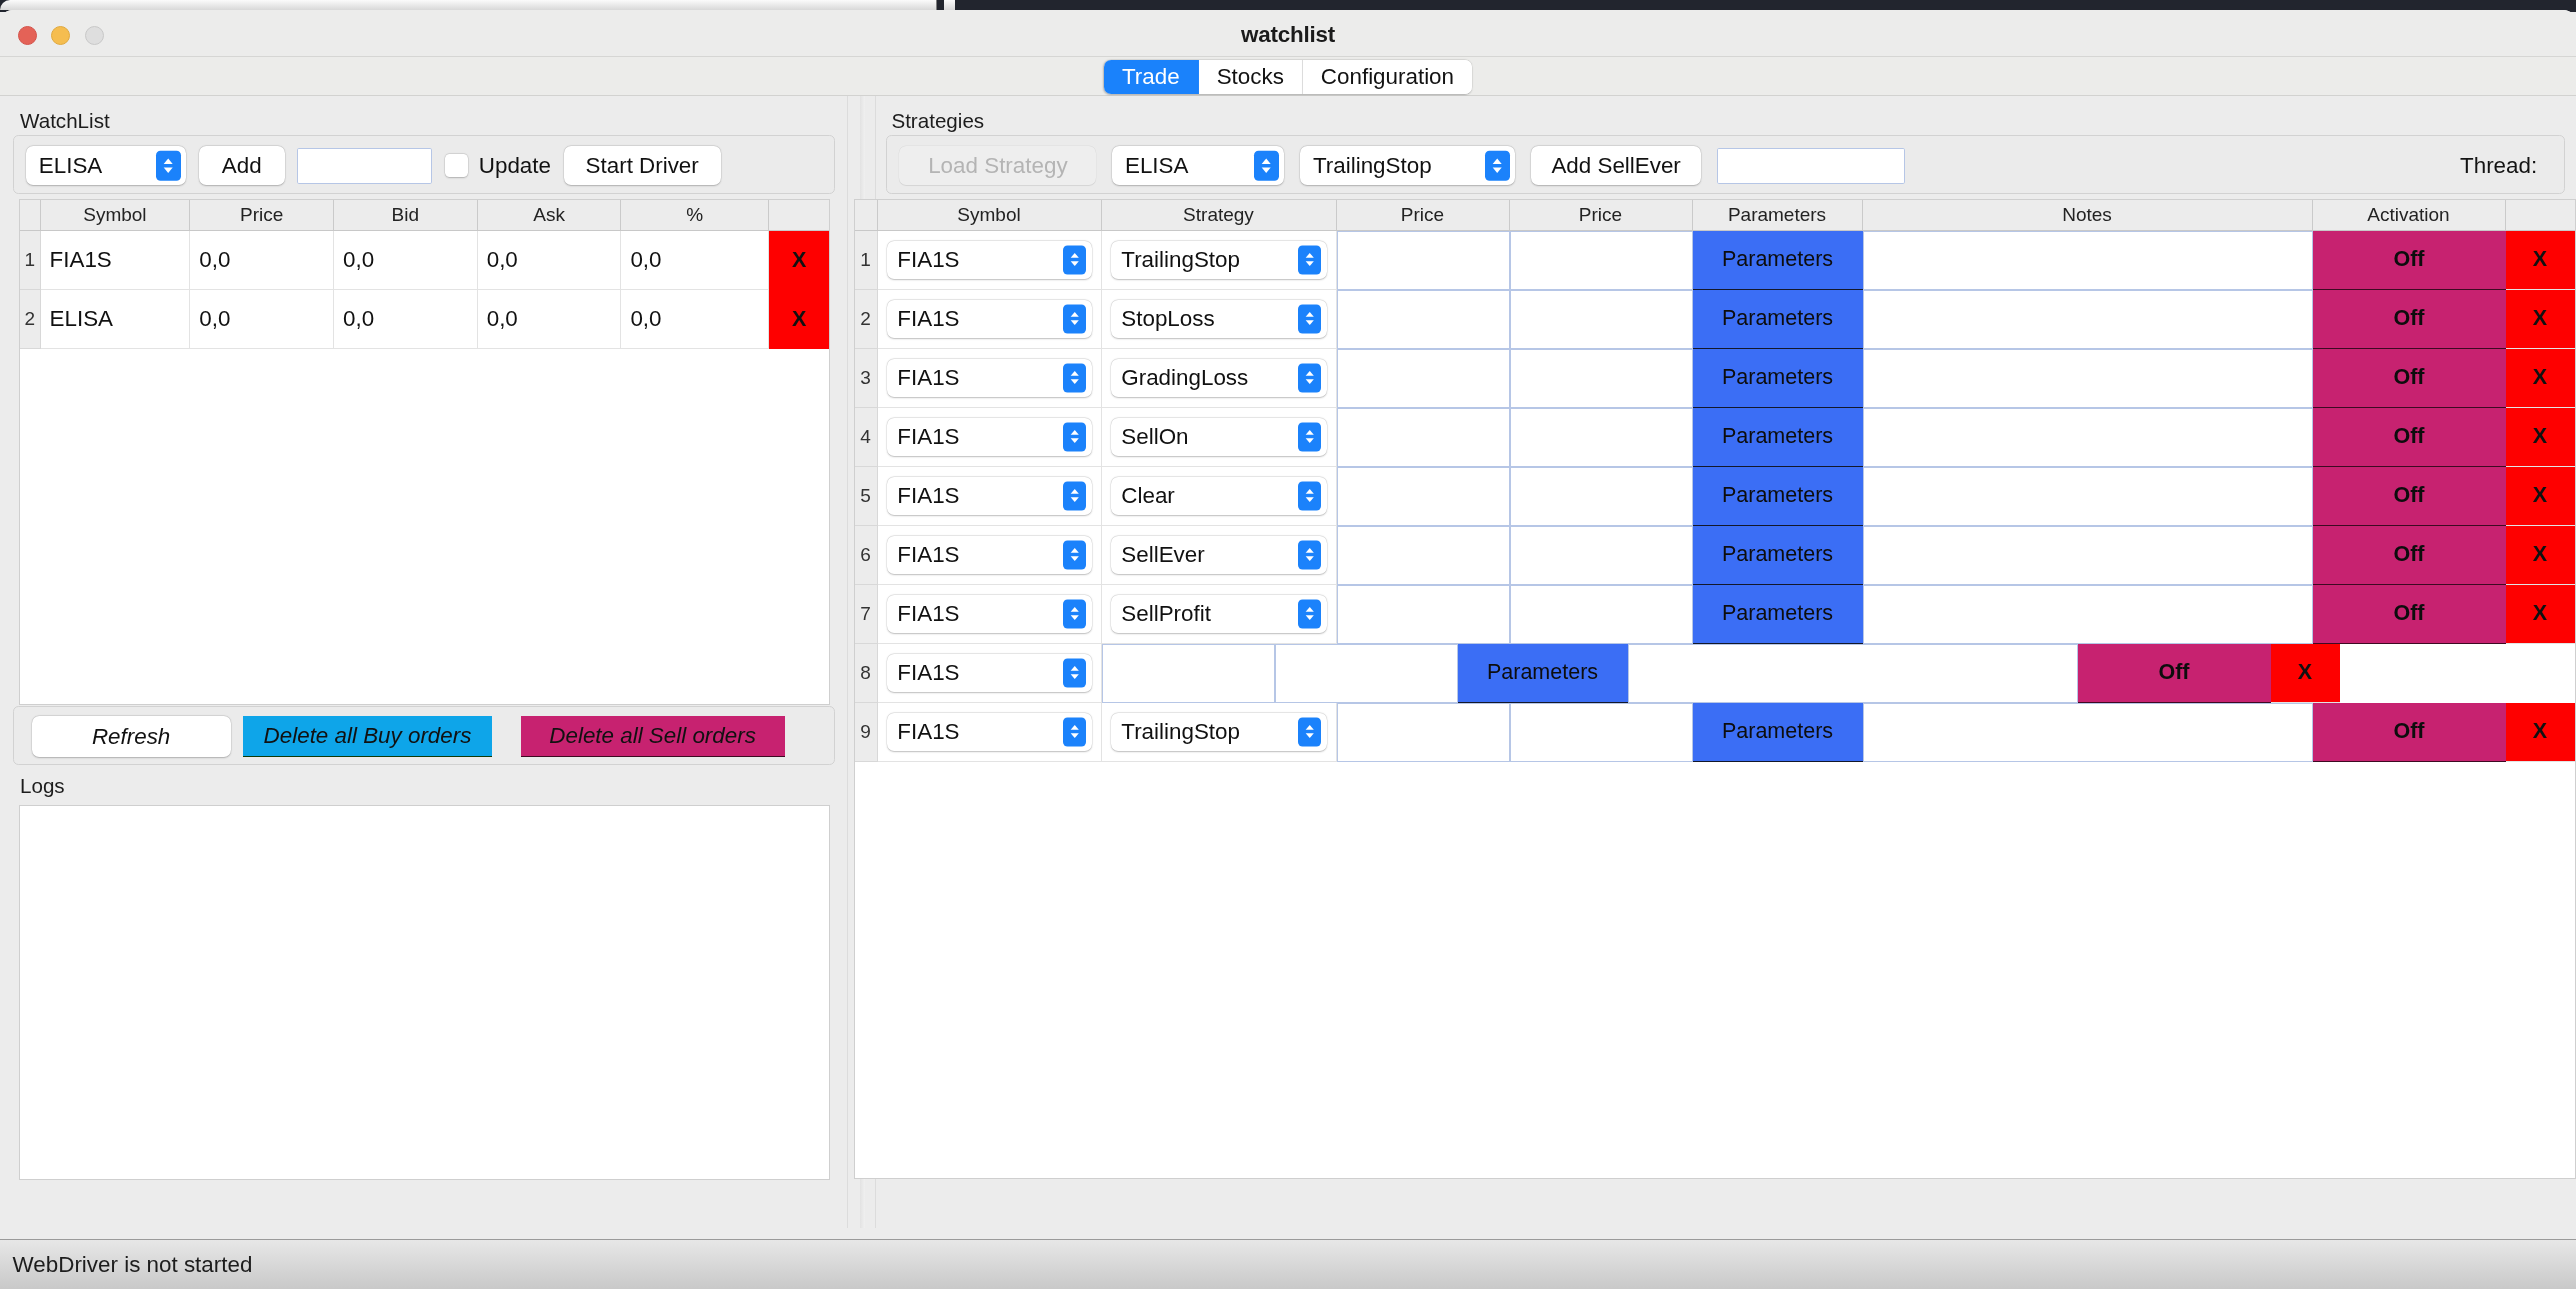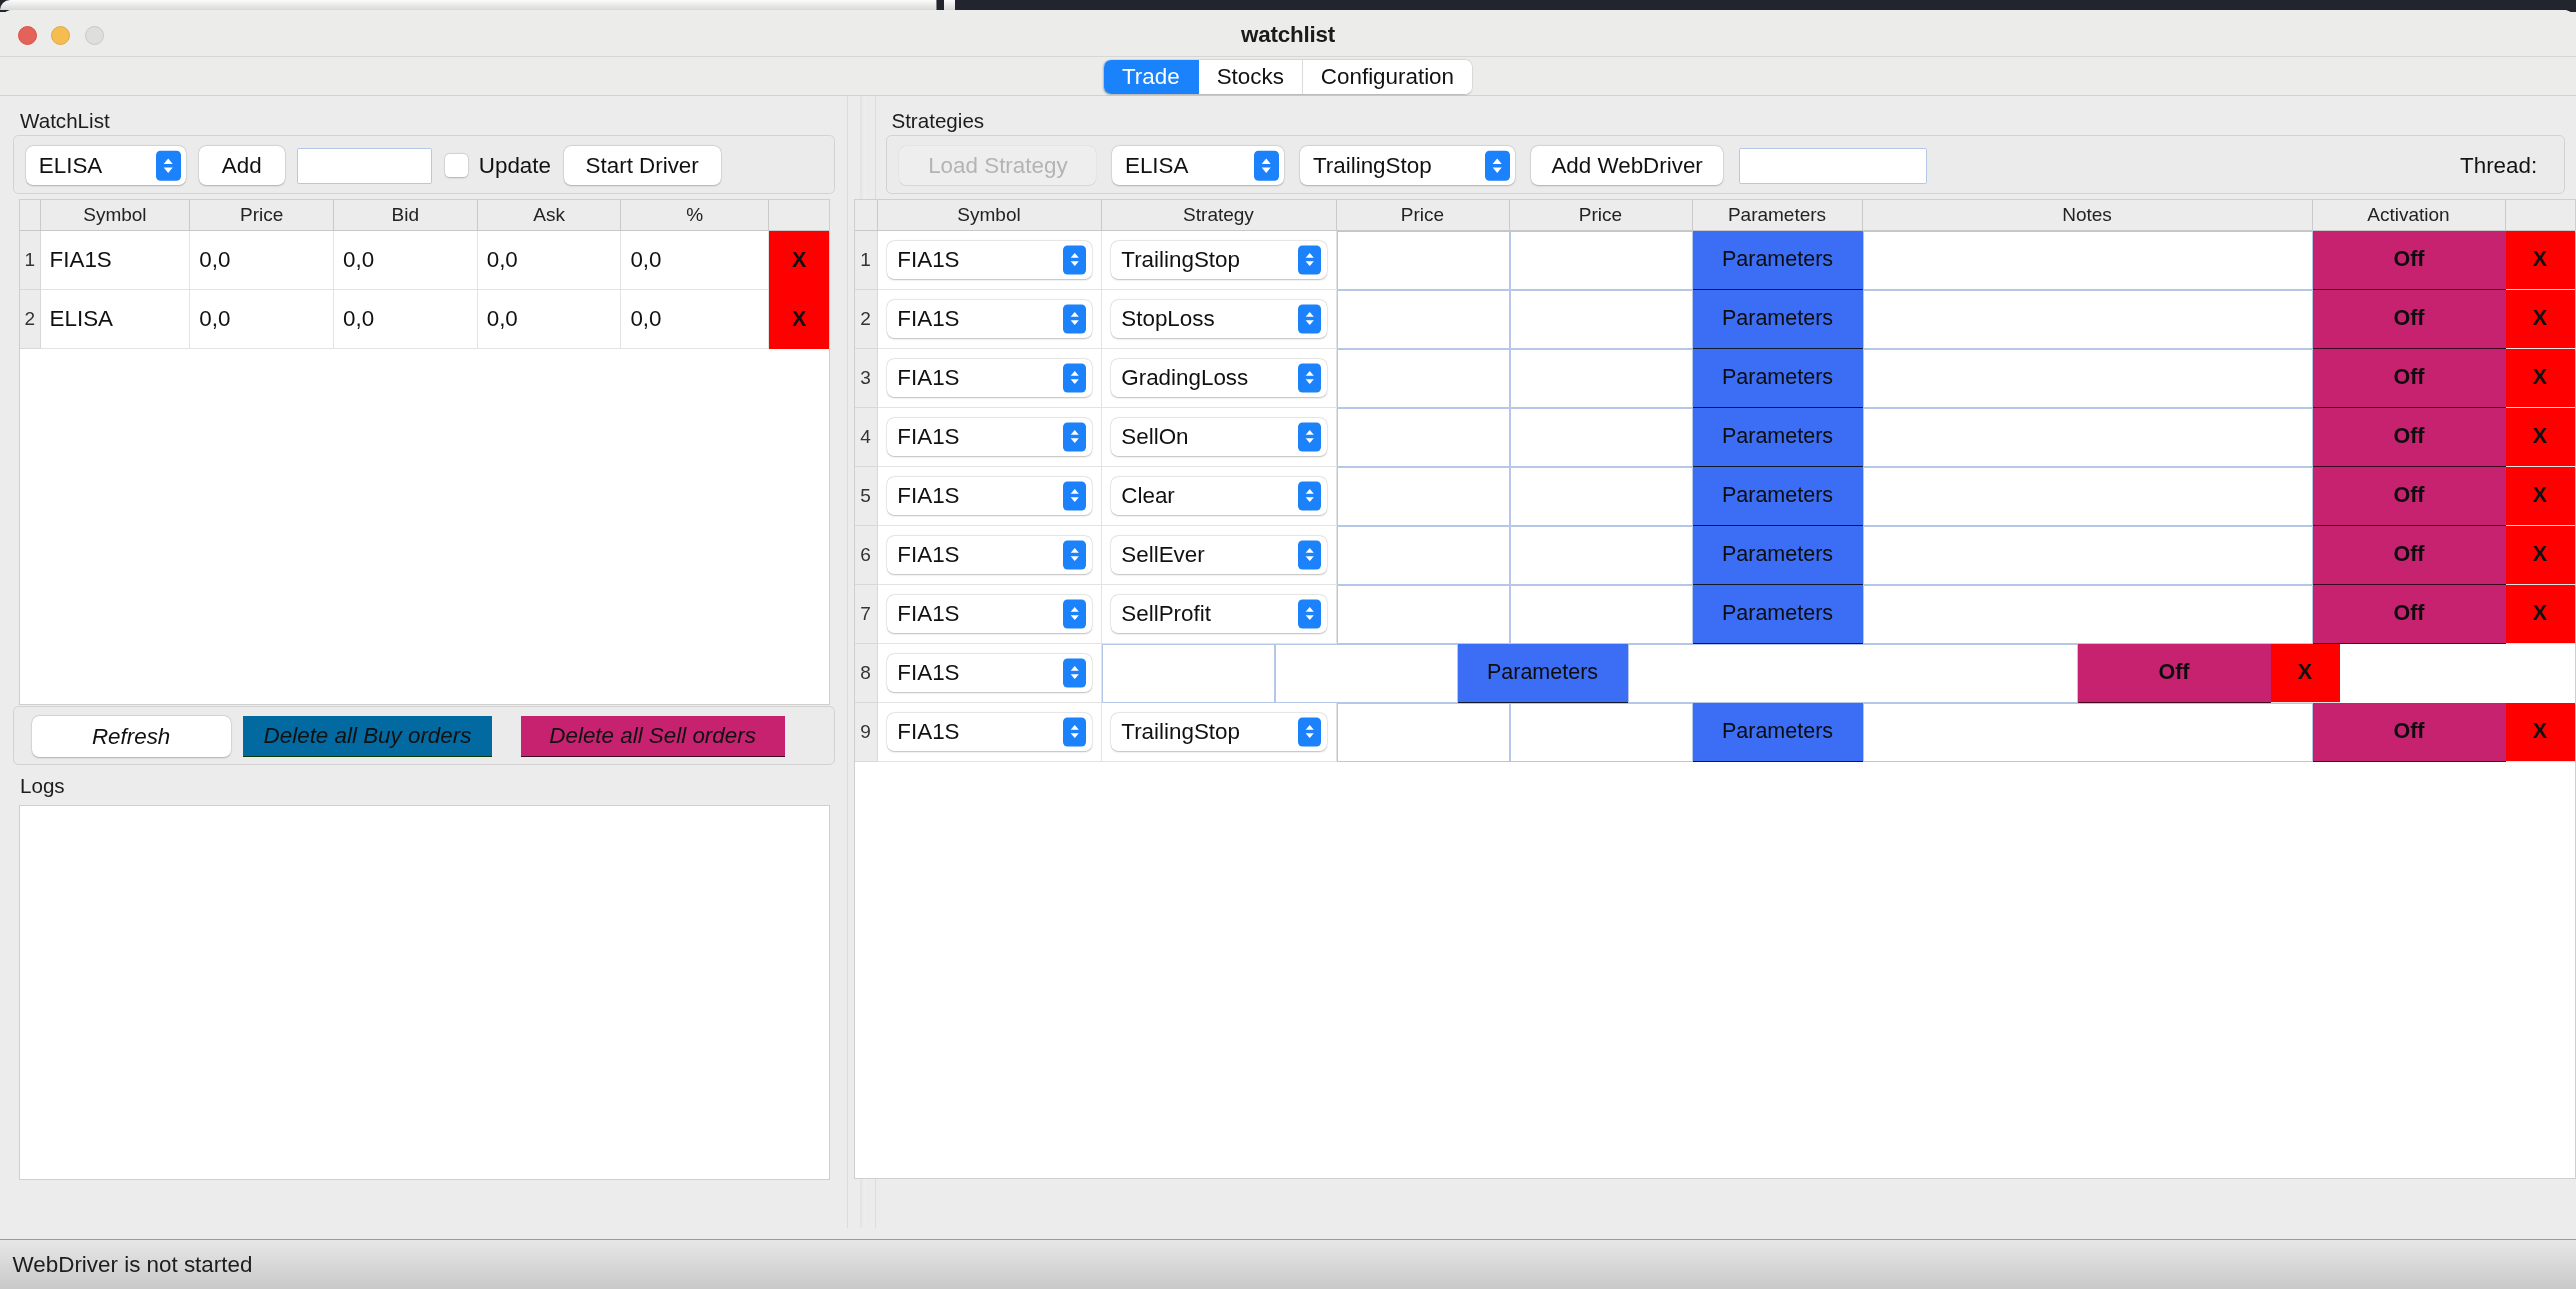--- a/index.html
+++ b/index.html
@@ -238,21 +238,21 @@
     display:flex; flex-direction:column; align-items:center; justify-content:center;
   }
 
   
   .actionrow { display:flex; align-items:center; gap: 16px; padding: 0 18px; }
   .wide-btn {
     height: 41px; display:flex; align-items:center; justify-content:center;
     font-size: 22.4px; color:#111; cursor:default; white-space: nowrap;
   }
   .wide-btn.white { background:#fff; border-radius:7.2px; box-shadow: 0 0.9px 1.8px rgba(0,0,0,.22), 0 0 0 0.4px rgba(0,0,0,.1); }
-  .wide-btn.green { background:#0369a1; border-bottom: 1.8px solid #0f3a08; }
+  .wide-btn.green { background:#0ea5e9; border-bottom: 1.8px solid #0f3a08; }
   .wide-btn.pink  { background:#c72270; border-bottom: 1.8px solid #3d0a22; }
 
   .logsbox {
     background:#ffffff; border:0.9px solid #cfcfcf;
   }
 
   
   .statusbar {
     position:absolute; left:0; bottom:0; width:2576px; height:51px;
     background: linear-gradient(#e7e7e7, #c8c8c8);
@@ -388,21 +388,21 @@
             </div>
             <div class="popup" style="width:215px;">
               <span>TrailingStop</span>
               <span class="chev">
                 <svg width="14.4" height="20" viewBox="0 0 16 22">
                     <path d="M8 3 L13 9 L3 9 Z" fill="#fff"></path>
                     <path d="M8 19 L13 13 L3 13 Z" fill="#fff"></path>
                   </svg>
               </span>
             </div>
-            <div class="btn" style="padding:0 20px;">Add WebDriver</div>
+            <div class="btn" style="padding:0 20px;">Add SellEver</div>
             <input class="textfield" style="width: 188px;" type="text" placeholder="">
             <div style="flex:1;"></div>
             <div class="thread-label" style="margin-right:14px;">Thread:</div>
           </div>
         </div>
 
         <div class="tablebox" style="position:absolute;left:-21.5px;top:103px;width:1722px;height:980px;">
           <div class="thead">
             <div class="th" style="width:23px;"></div>
             <div class="th" style="width:224px;">Symbol</div>

